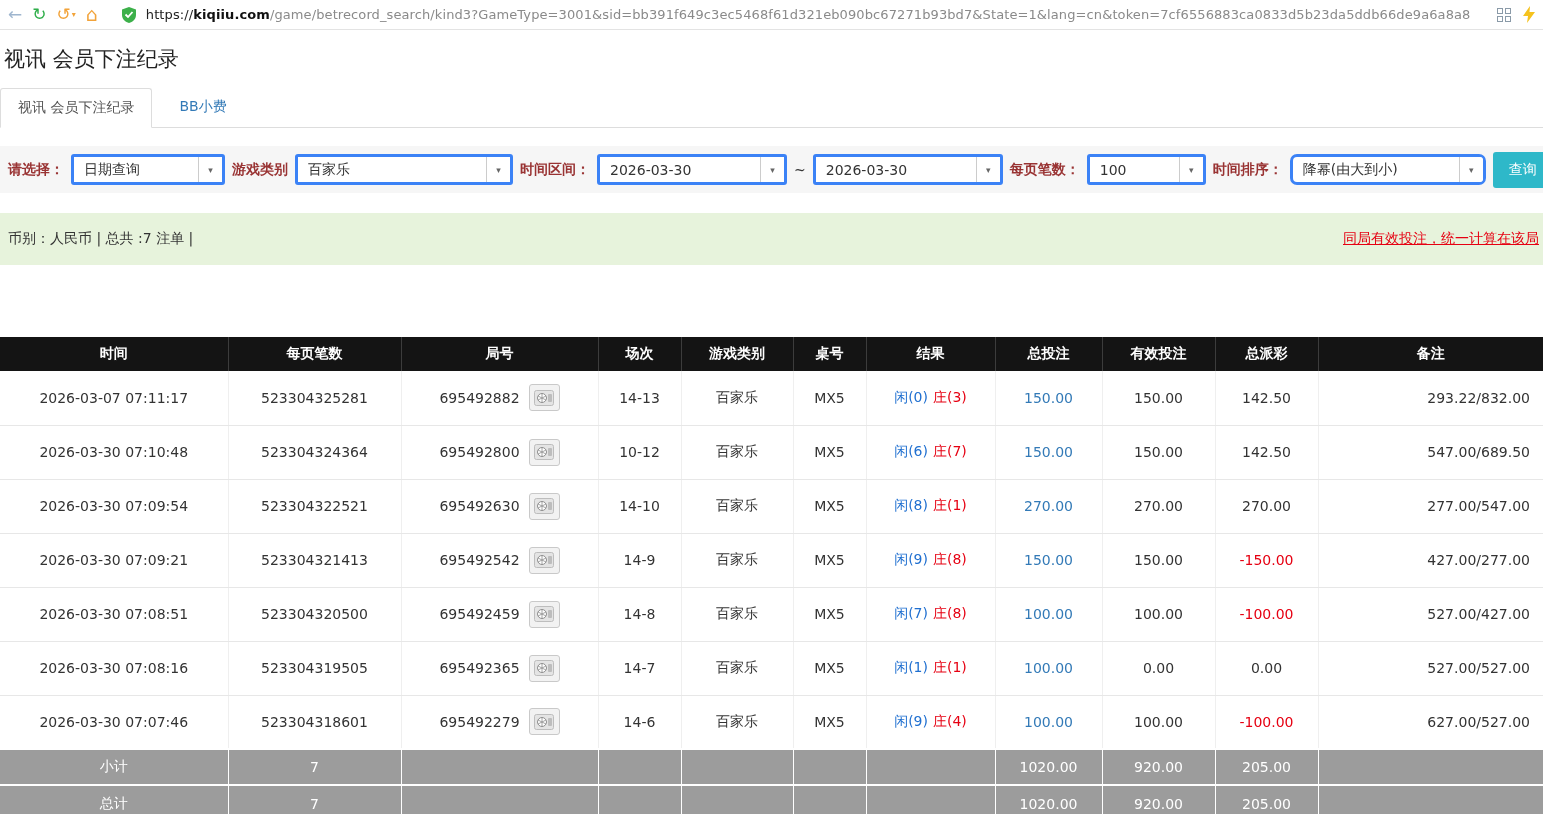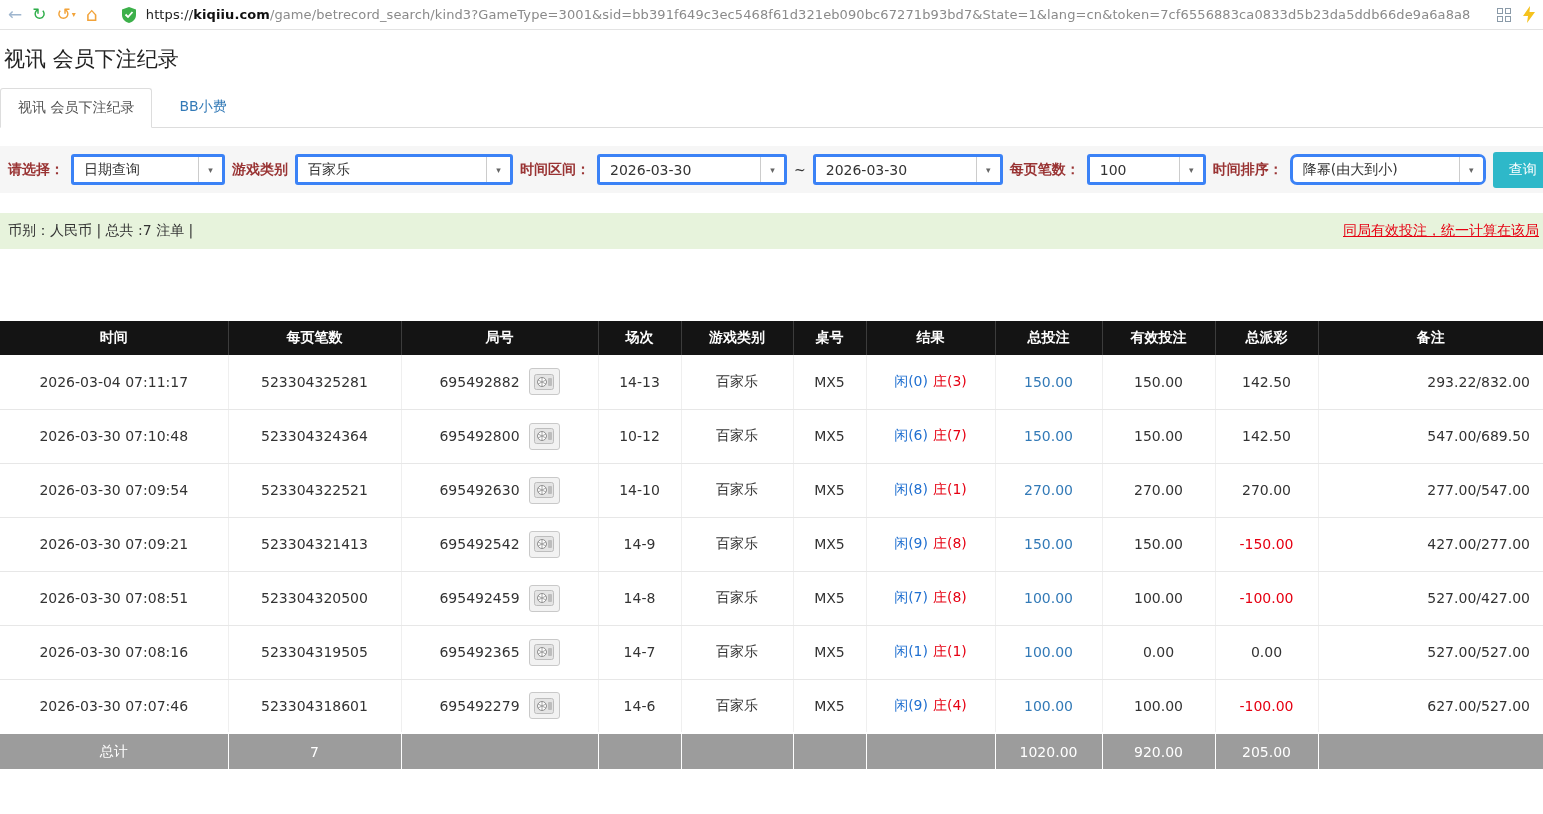--- a/index.html
+++ b/index.html
@@ -70,21 +70,21 @@
   .w-sort  { width: 196px; border-radius: 7px; }
   .tilde { font-size: 14px; color: #333; flex: none; }
   .search-btn {
     flex: none; width: 60px; height: 36px; border: none; border-radius: 3px;
     background: var(--button_teal); color: #fff; font-size: 14px; cursor: pointer;
     font-family: inherit;
   }
 
   
   .summary-bar {
-    margin-top: 20px; height: 36px; background: var(--summary_bg);
+    margin-top: 20px; height: 52px; background: var(--summary_bg);
     display: flex; align-items: center; padding: 0 8px; font-size: 14px;
     overflow: hidden;
   }
   .sum-left { color: #333; }
   .sum-right { margin-left: auto; color: var(--negative_red); white-space: nowrap; margin-right: -4px; text-decoration: underline; }
 
   
   table.bet-table { border-collapse: collapse; table-layout: fixed; width: 1543px; margin-top: 72px; }
   thead th {
     background: var(--header_bg); color: #fff; font-size: 14px; font-weight: bold;
@@ -224,21 +224,21 @@
         <th>桌号</th>
         <th>结果</th>
         <th>总投注</th>
         <th>有效投注</th>
         <th>总派彩</th>
         <th>备注</th>
       </tr>
     </thead>
     <tbody>
   <tr>
-    <td>2026-03-04 07:11:17</td>
+    <td>2026-03-07 07:11:17</td>
     <td>523304325281</td>
     <td>
       <span class="round-wrap">
         <span>695492882</span>
         <span class="replay-btn">
           <svg width="20" height="16" viewBox="0 0 20 16">
             <rect x="0.5" y="0.5" width="19" height="15" rx="2" fill="#e4e4e4" stroke="#bdbdbd"></rect>
             <circle cx="8" cy="8" r="4.5" fill="#fff" stroke="#8e8e8e"></circle>
             <path d="M8 3.5 V12.5 M4 6 L12 10 M12 6 L4 10" stroke="#8e8e8e" stroke-width="0.8"></path>
             <rect x="14" y="4" width="4" height="8" rx="1" fill="#bdbdbd"></rect>
@@ -421,28 +421,41 @@
       <span class="player">闲(9)</span><span class="banker">庄(4)</span>
     </td>
     <td class="bet">100.00</td>
     <td>100.00</td>
     <td class="payout neg">-100.00</td>
     <td class="note">627.00/527.00</td>
   </tr>
 </tbody>
     <tfoot>
       <tr>
-        <td>总计</td>
+        <td>小计</td>
         <td>7</td>
         <td></td>
         <td></td>
         <td></td>
         <td></td>
         <td></td>
         <td>1020.00</td>
         <td>920.00</td>
         <td>205.00</td>
         <td></td>
       </tr>
+      <tr>
+        <td>总计</td>
+        <td>7</td>
+        <td></td>
+        <td></td>
+        <td></td>
+        <td></td>
+        <td></td>
+        <td>1020.00</td>
+        <td>920.00</td>
+        <td>205.00</td>
+        <td></td>
+      </tr>
     </tfoot>
   </table>
 
 </div>
 
 </body></html>

